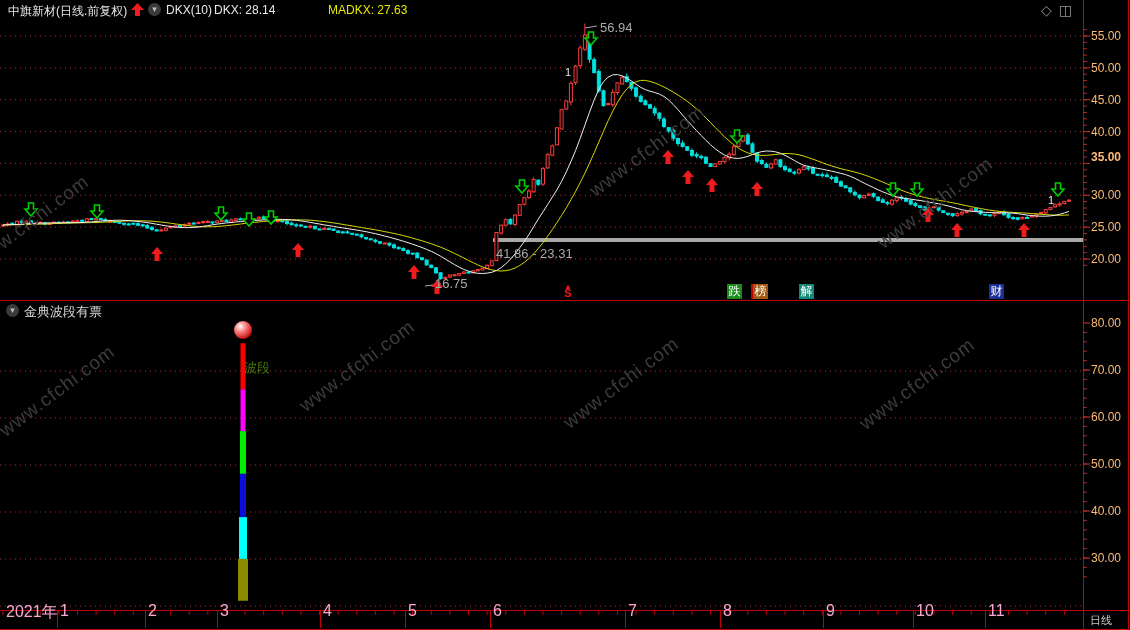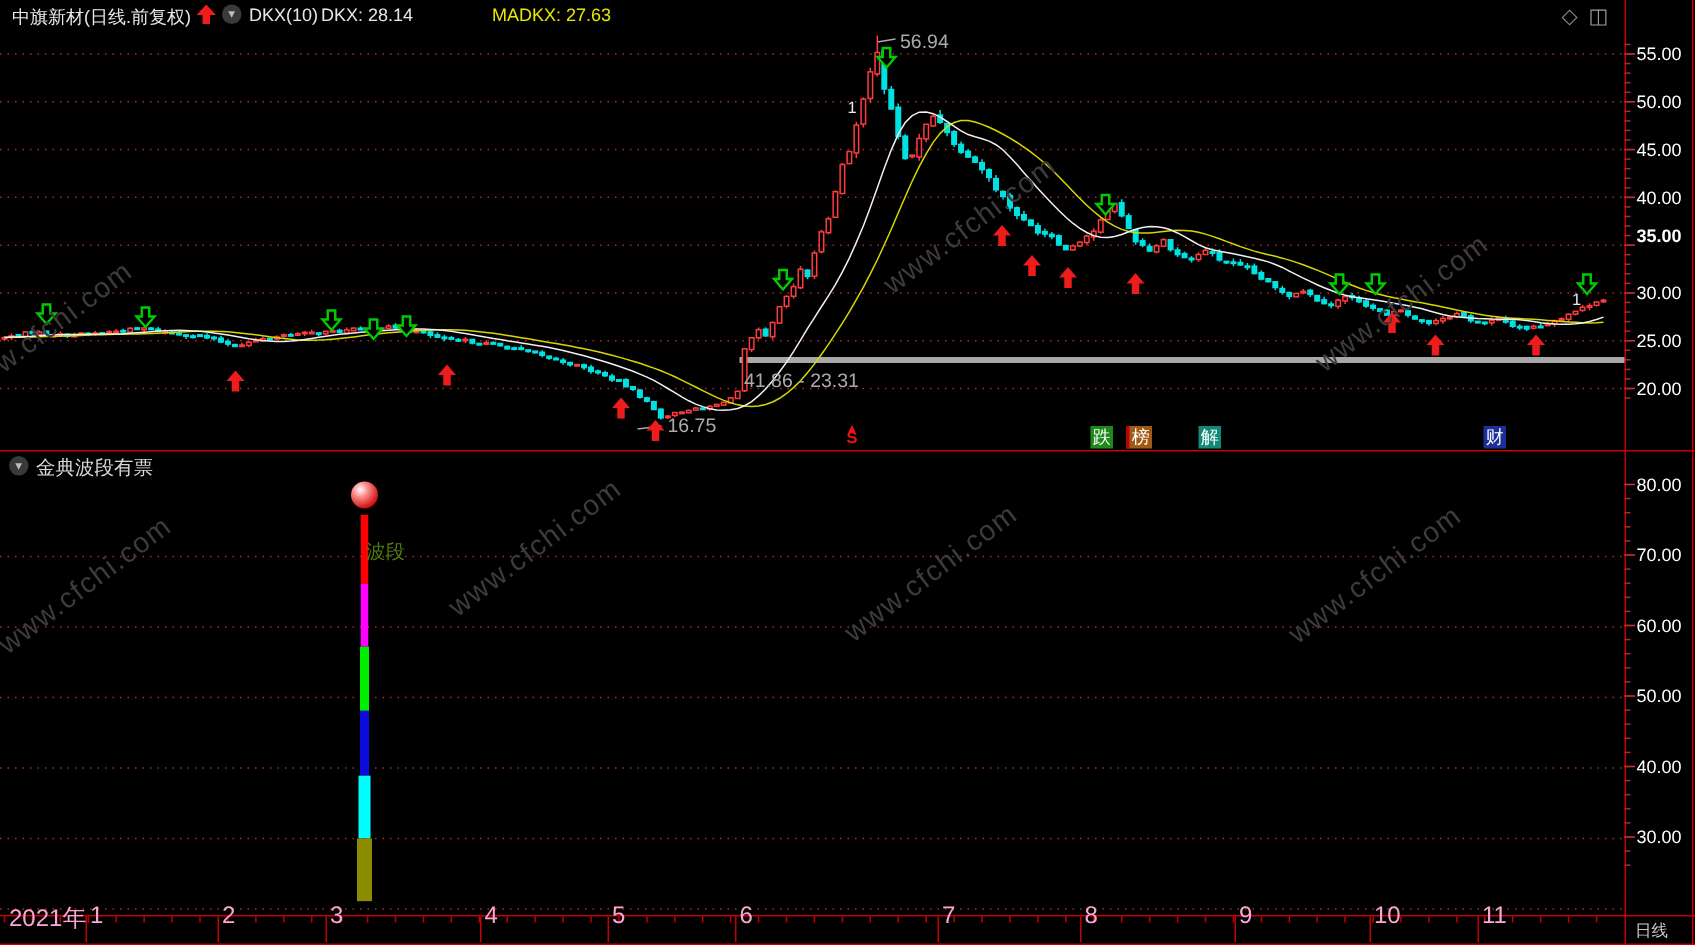--- a/index.html
+++ b/index.html
@@ -2,21 +2,21 @@
 <html><head>
 <meta charset="utf-8">
 <style>
   html,body{margin:0;padding:0;background:#000;}
   #app{position:relative;width:1130px;height:630px;background:#000;overflow:hidden;
        font-family:"Liberation Sans","DejaVu Sans",sans-serif;}
   .abs{position:absolute;}
   .hdr-txt{font-size:12px;white-space:nowrap;}
   .white{color:#e8e8e8;}
   .yellow{color:#e8e800;}
-  .axis-label{position:absolute;left:1091px;font-size:12px;color:#ffffff;white-space:nowrap;}
+  .axis-label{position:absolute;left:1091px;font-size:12px;color:#fdba74;white-space:nowrap;}
   .month-label{position:absolute;top:602px;font-size:16px;color:#f9a8d4;white-space:nowrap;}
   .badge{position:absolute;width:15px;height:15px;font-size:12px;line-height:15px;text-align:center;
          color:#fff;overflow:hidden;}
   .wm{position:absolute;color:#3c3c3c;font-size:19px;letter-spacing:1px;white-space:nowrap;
       transform:rotate(-37deg);transform-origin:center;}
   .anno{position:absolute;color:#aaaaaa;font-size:13px;white-space:nowrap;}
   .one{position:absolute;color:#e8e8e8;font-size:11px;}
   .circ-icon{position:absolute;width:13px;height:13px;border-radius:50%;background:#3a3a3a;
              color:#bdbdbd;font-size:9px;line-height:13px;text-align:center;}
   svg{position:absolute;top:0;left:0;}
@@ -712,21 +712,21 @@
   <div class="abs hdr-txt white" style="left:214px;top:3px;">DKX: 28.14</div>
   <div class="abs hdr-txt yellow" style="left:280px;top:3px;margin-left:48px;">MADKX: 27.63</div>
 
   <div class="abs" style="left:1041px;top:2px;color:#8a8a8a;font-size:14px;">◇</div>
   <div class="abs" style="left:1059px;top:2px;color:#9a9a9a;font-size:14px;">◫</div>
 
   <div class="circ-icon" style="left:6px;top:304px;">▾</div>
   <div class="abs" style="left:24px;top:303px;font-size:13px;color:#d8d8d8;">金典波段有票</div>
 
   <div class="anno" style="left:600px;top:20px;">56.94</div>
-  <div class="anno" style="left:445px;top:276px;">16.75</div>
+  <div class="anno" style="left:435px;top:276px;">16.75</div>
   <div class="anno" style="left:496px;top:246px;">41.86 - 23.31</div>
   <div class="one" style="left:565px;top:66px;">1</div>
   <div class="one" style="left:1048px;top:194px;">1</div>
   <div class="s-marker" style="left:562px;top:282px;width:12px;"><span style="font-size:8px;">▲</span><br>
        <span>S</span></div>
   <div class="abs" style="left:244px;top:359px;color:#4d7c0f;font-size:13px;">波段</div>
 
   <div class="month-label" style="left:6px;">2021年</div>
   <div class="abs" style="left:1090px;top:613px;font-size:11px;color:#c8c8c8;">日线</div>
 

